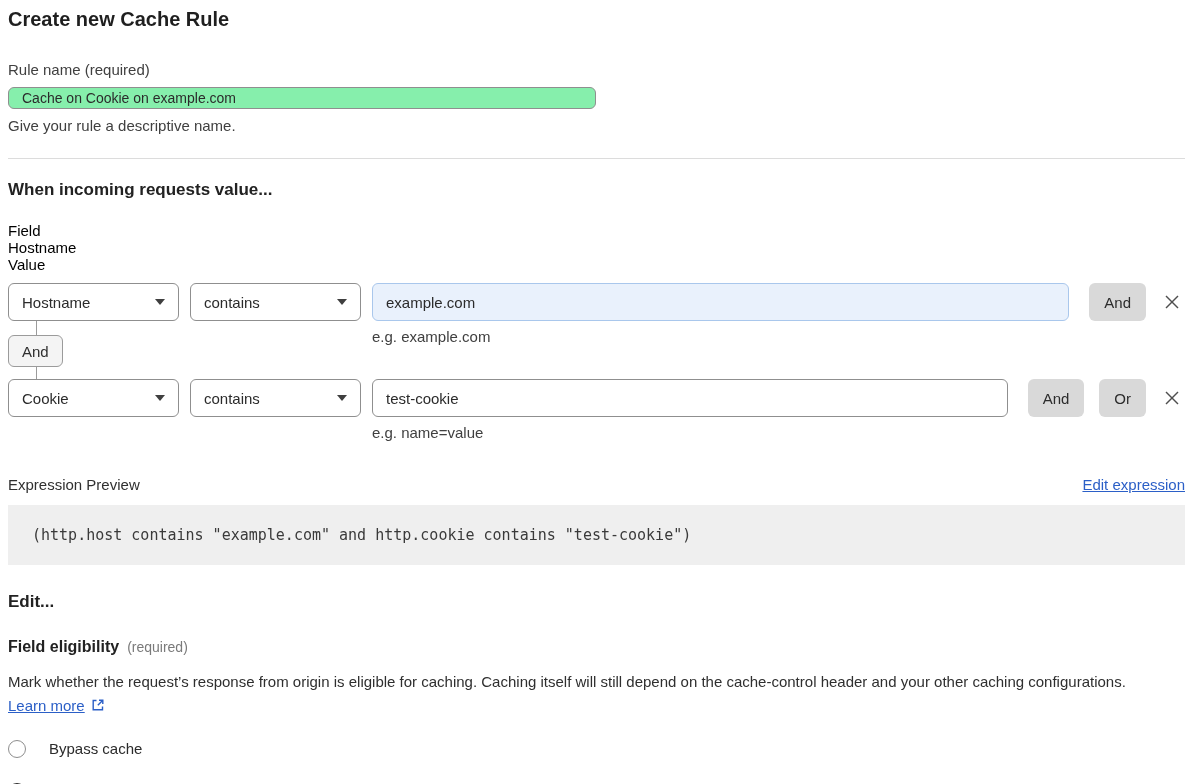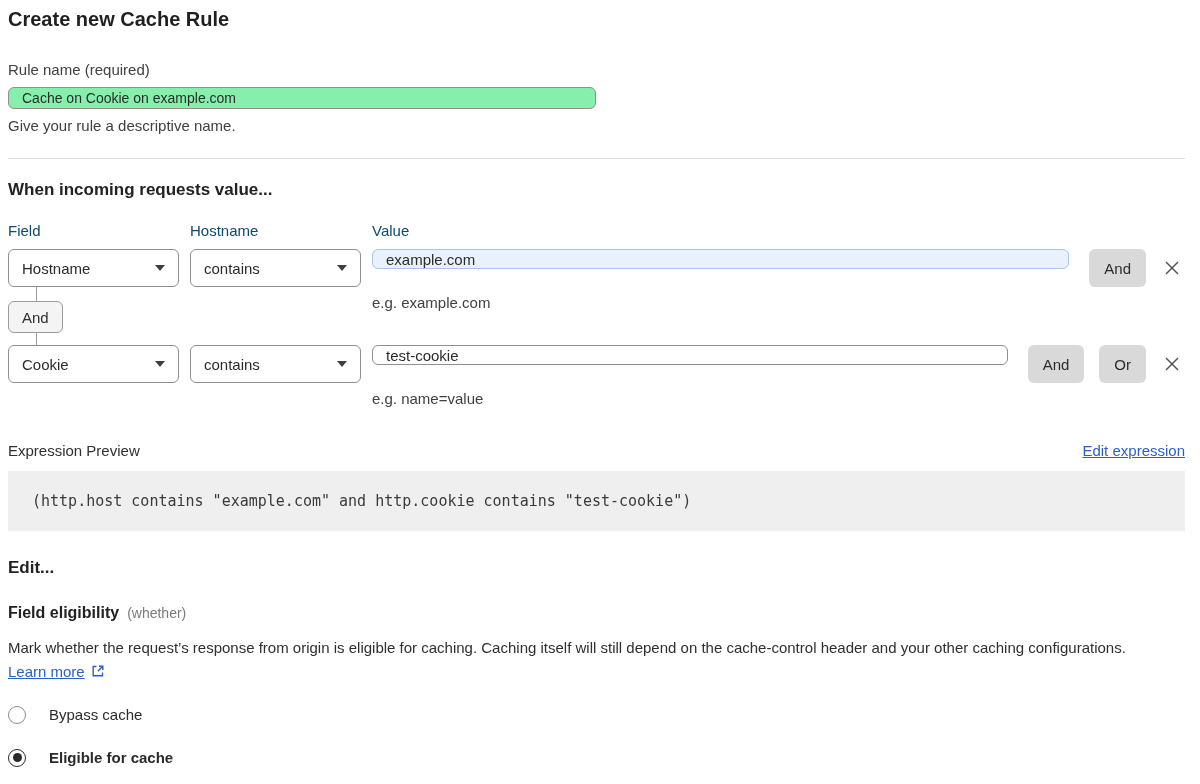--- a/index.html
+++ b/index.html
@@ -27,38 +27,38 @@
   }
   .help-text { font-size: 15px; color: #404040; margin-top: 8px; }
 
   .divider { border: none; border-top: 1px solid #dcdcdc; margin: 24px 0 0 0; }
 
   .section-heading {
     font-size: 17px; font-weight: 700; color: #222;
     margin: 21px 0 0 0; line-height: 1.2;
   }
 
-  .col-labels { display: flex; margin-top: 22px; font-size: 15px; color: #0c4a6e; }
+  .col-labels { display: flex; margin-top: 22px; font-size: 15px; color: #000000; flex-direction: column; }
   .col-labels .col-field, .col-labels .col-operator { width: 182px; }
 
   .cond-row { display: flex; align-items: flex-start; margin-top: 10px; }
   .select {
     width: 171px; height: 38px; margin-right: 11px;
     border: 1px solid #8f8f8f; border-radius: 6px; background: #fff;
     display: flex; align-items: center; justify-content: space-between;
     padding: 16px 13px; font-size: 15px; color: #2b2b2b; cursor: pointer;
     flex: none;
   }
   .caret {
     width: 0; height: 0; flex: none;
     border-left: 5px solid transparent; border-right: 5px solid transparent;
     border-top: 6px solid #3f3f3f;
   }
   .value-input {
-    flex: 1 1 auto; height: 20px; min-width: 0;
+    flex: 1 1 auto; height: 38px; min-width: 0;
     border: 1px solid #8f8f8f; border-radius: 6px;
     padding: 0 13px; font-size: 15px; color: #2b2b2b;
     font-family: "Liberation Sans", sans-serif; outline: none; background: #fff;
   }
   .value-input.highlight { background: #e9f1fc; border-color: #a9c7ec; }
   .row-actions { display: flex; align-items: center; gap: 15px; margin-left: 20px; flex: none; }
   .gray-btn {
     height: 38px; padding: 0 15px;
     background: #d9d9d9; border: none; border-radius: 6px;
     font-size: 15px; color: #2c2c2c; cursor: pointer;
@@ -199,21 +199,21 @@
   <div class="expr-header">
     <span class="expr-label">Expression Preview</span>
     <a class="link">Edit expression</a>
   </div>
   <div class="code-block">(http.host contains "example.com" and http.cookie contains "test-cookie")</div>
 
   <h2 class="section-heading then-heading">Edit...</h2>
 
   <div class="cache-title-row">
     <span class="cache-title">Field eligibility</span>
-    <span class="required-note">(whether)</span>
+    <span class="required-note">(required)</span>
   </div>
 
   <p class="description"><span>Mark whether the request’s response from origin is eligible for caching. Caching itself will still depend on the cache-control header and your other caching configurations. </span><a class="link">Learn more</a><svg class="ext-icon" width="16" height="16" viewBox="0 0 16 16" fill="none">
       <path d="M6.5 3.5 H3.2 V12.8 H12.5 V9.5" stroke="#2b5fc7" stroke-width="1.4" fill="none"></path>
       <path d="M9 3.2 H12.8 V7" stroke="#2b5fc7" stroke-width="1.4" fill="none"></path>
       <path d="M12.6 3.4 L7.8 8.2" stroke="#2b5fc7" stroke-width="1.4"></path>
     </svg></p>
 
   <div class="radio-row">
     <span class="radio-circle"></span>

